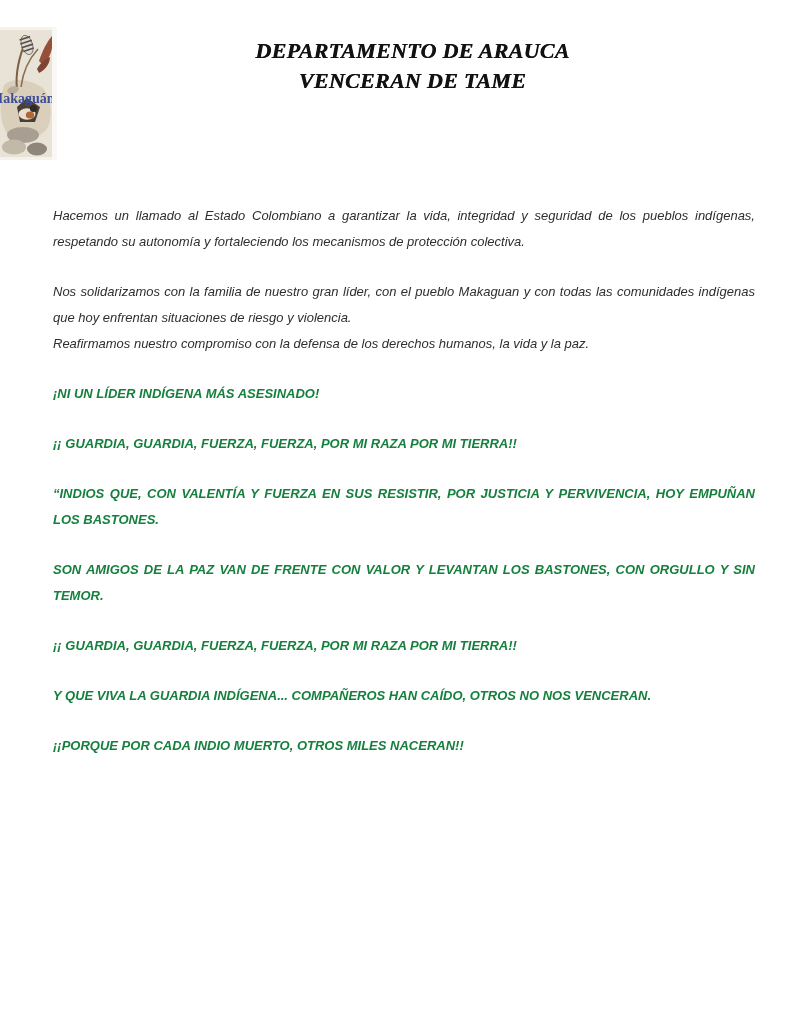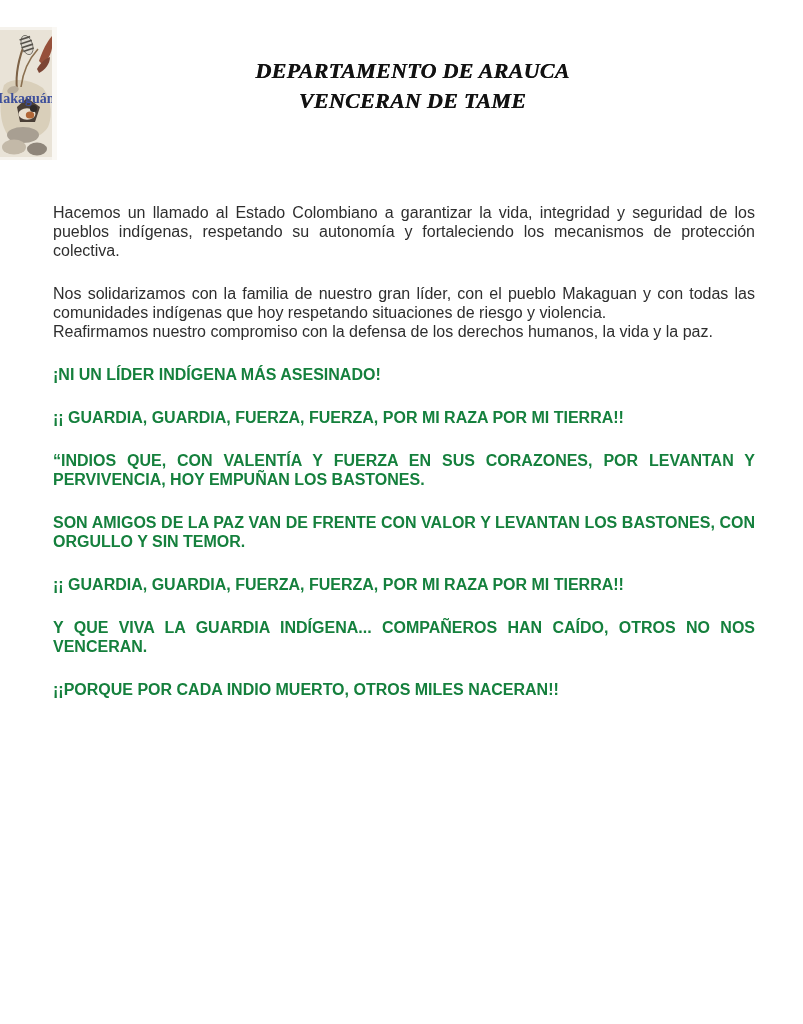--- a/index.html
+++ b/index.html
@@ -22,44 +22,45 @@
   }
   .logo {
     position: absolute;
     left: -3px;
     top: 27px;
     width: 60px;
     height: 133px;
   }
   .logo svg { display: block; width: 100%; height: 100%; }
   .header-titles {
-    padding-top: 56px;
+    padding-top: 36px;
     margin-left: 22px;
     text-align: center;
   }
   .hline {
     font-family: "Liberation Serif", serif;
     font-style: italic;
     font-weight: 700;
     font-size: 22px;
     line-height: 29.5px;
     color: #121212;
     letter-spacing: 0.3px;
     white-space: pre-wrap;
     text-shadow: 0.4px 0 0 #121212; 
   }
   
   .doc-body {
     margin: 49px 48px 0 53px;
   }
   p.para {
     margin: 0 0 24px 0;
-    font-size: 16px;
-    line-height: 19px;
+    font-size: 13px;
+    line-height: 26px;
     text-align: justify;
+    font-style: italic;
   }
   p.para.normal { font-weight: 400; color: #2e2e2e; }
   p.para.bold   { font-weight: 700; color: #15803d; }
   p.para.tight  { margin-bottom: 0; }
 </style>
 </head>
 <body>
 
 <div class="page">
 
@@ -106,24 +107,24 @@
     <div class="header-titles">
       <div class="hline">DEPARTAMENTO DE ARAUCA</div>
       <div class="hline">VENCERAN DE TAME</div>
     </div>
 
   </header>
 
   <main class="doc-body" id="doc-body">
 
   <p class="para normal">Hacemos un llamado al Estado Colombiano a garantizar la vida, integridad y seguridad de los pueblos indígenas, respetando su autonomía y fortaleciendo los mecanismos de protección colectiva.</p>
-      <p class="para normal tight">Nos solidarizamos con la familia de nuestro gran líder, con el pueblo Makaguan y con todas las comunidades indígenas que hoy respetando situaciones de riesgo y violencia.</p>
+      <p class="para normal tight">Nos solidarizamos con la familia de nuestro gran líder, con el pueblo Makaguan y con todas las comunidades indígenas que hoy enfrentan situaciones de riesgo y violencia.</p>
       <p class="para normal">Reafirmamos nuestro compromiso con la defensa de los derechos humanos, la vida y la paz.</p>
       <p class="para bold">¡NI UN LÍDER INDÍGENA MÁS ASESINADO!</p>
       <p class="para bold">¡¡ GUARDIA, GUARDIA, FUERZA, FUERZA, POR MI RAZA POR MI TIERRA!!</p>
-      <p class="para bold">“INDIOS QUE, CON VALENTÍA Y FUERZA EN SUS CORAZONES, POR LEVANTAN Y PERVIVENCIA, HOY EMPUÑAN LOS BASTONES.</p>
+      <p class="para bold">“INDIOS QUE, CON VALENTÍA Y FUERZA EN SUS RESISTIR, POR JUSTICIA Y PERVIVENCIA, HOY EMPUÑAN LOS BASTONES.</p>
       <p class="para bold">SON AMIGOS DE LA PAZ VAN DE FRENTE CON VALOR Y LEVANTAN LOS BASTONES, CON ORGULLO Y SIN TEMOR.</p>
       <p class="para bold">¡¡ GUARDIA, GUARDIA, FUERZA, FUERZA, POR MI RAZA POR MI TIERRA!!</p>
       <p class="para bold">Y QUE VIVA LA GUARDIA INDÍGENA... COMPAÑEROS HAN CAÍDO, OTROS NO NOS VENCERAN.</p>
       <p class="para bold">¡¡PORQUE POR CADA INDIO MUERTO, OTROS MILES NACERAN!!</p>
     </main>
 
 </div>
 
 </body></html>

